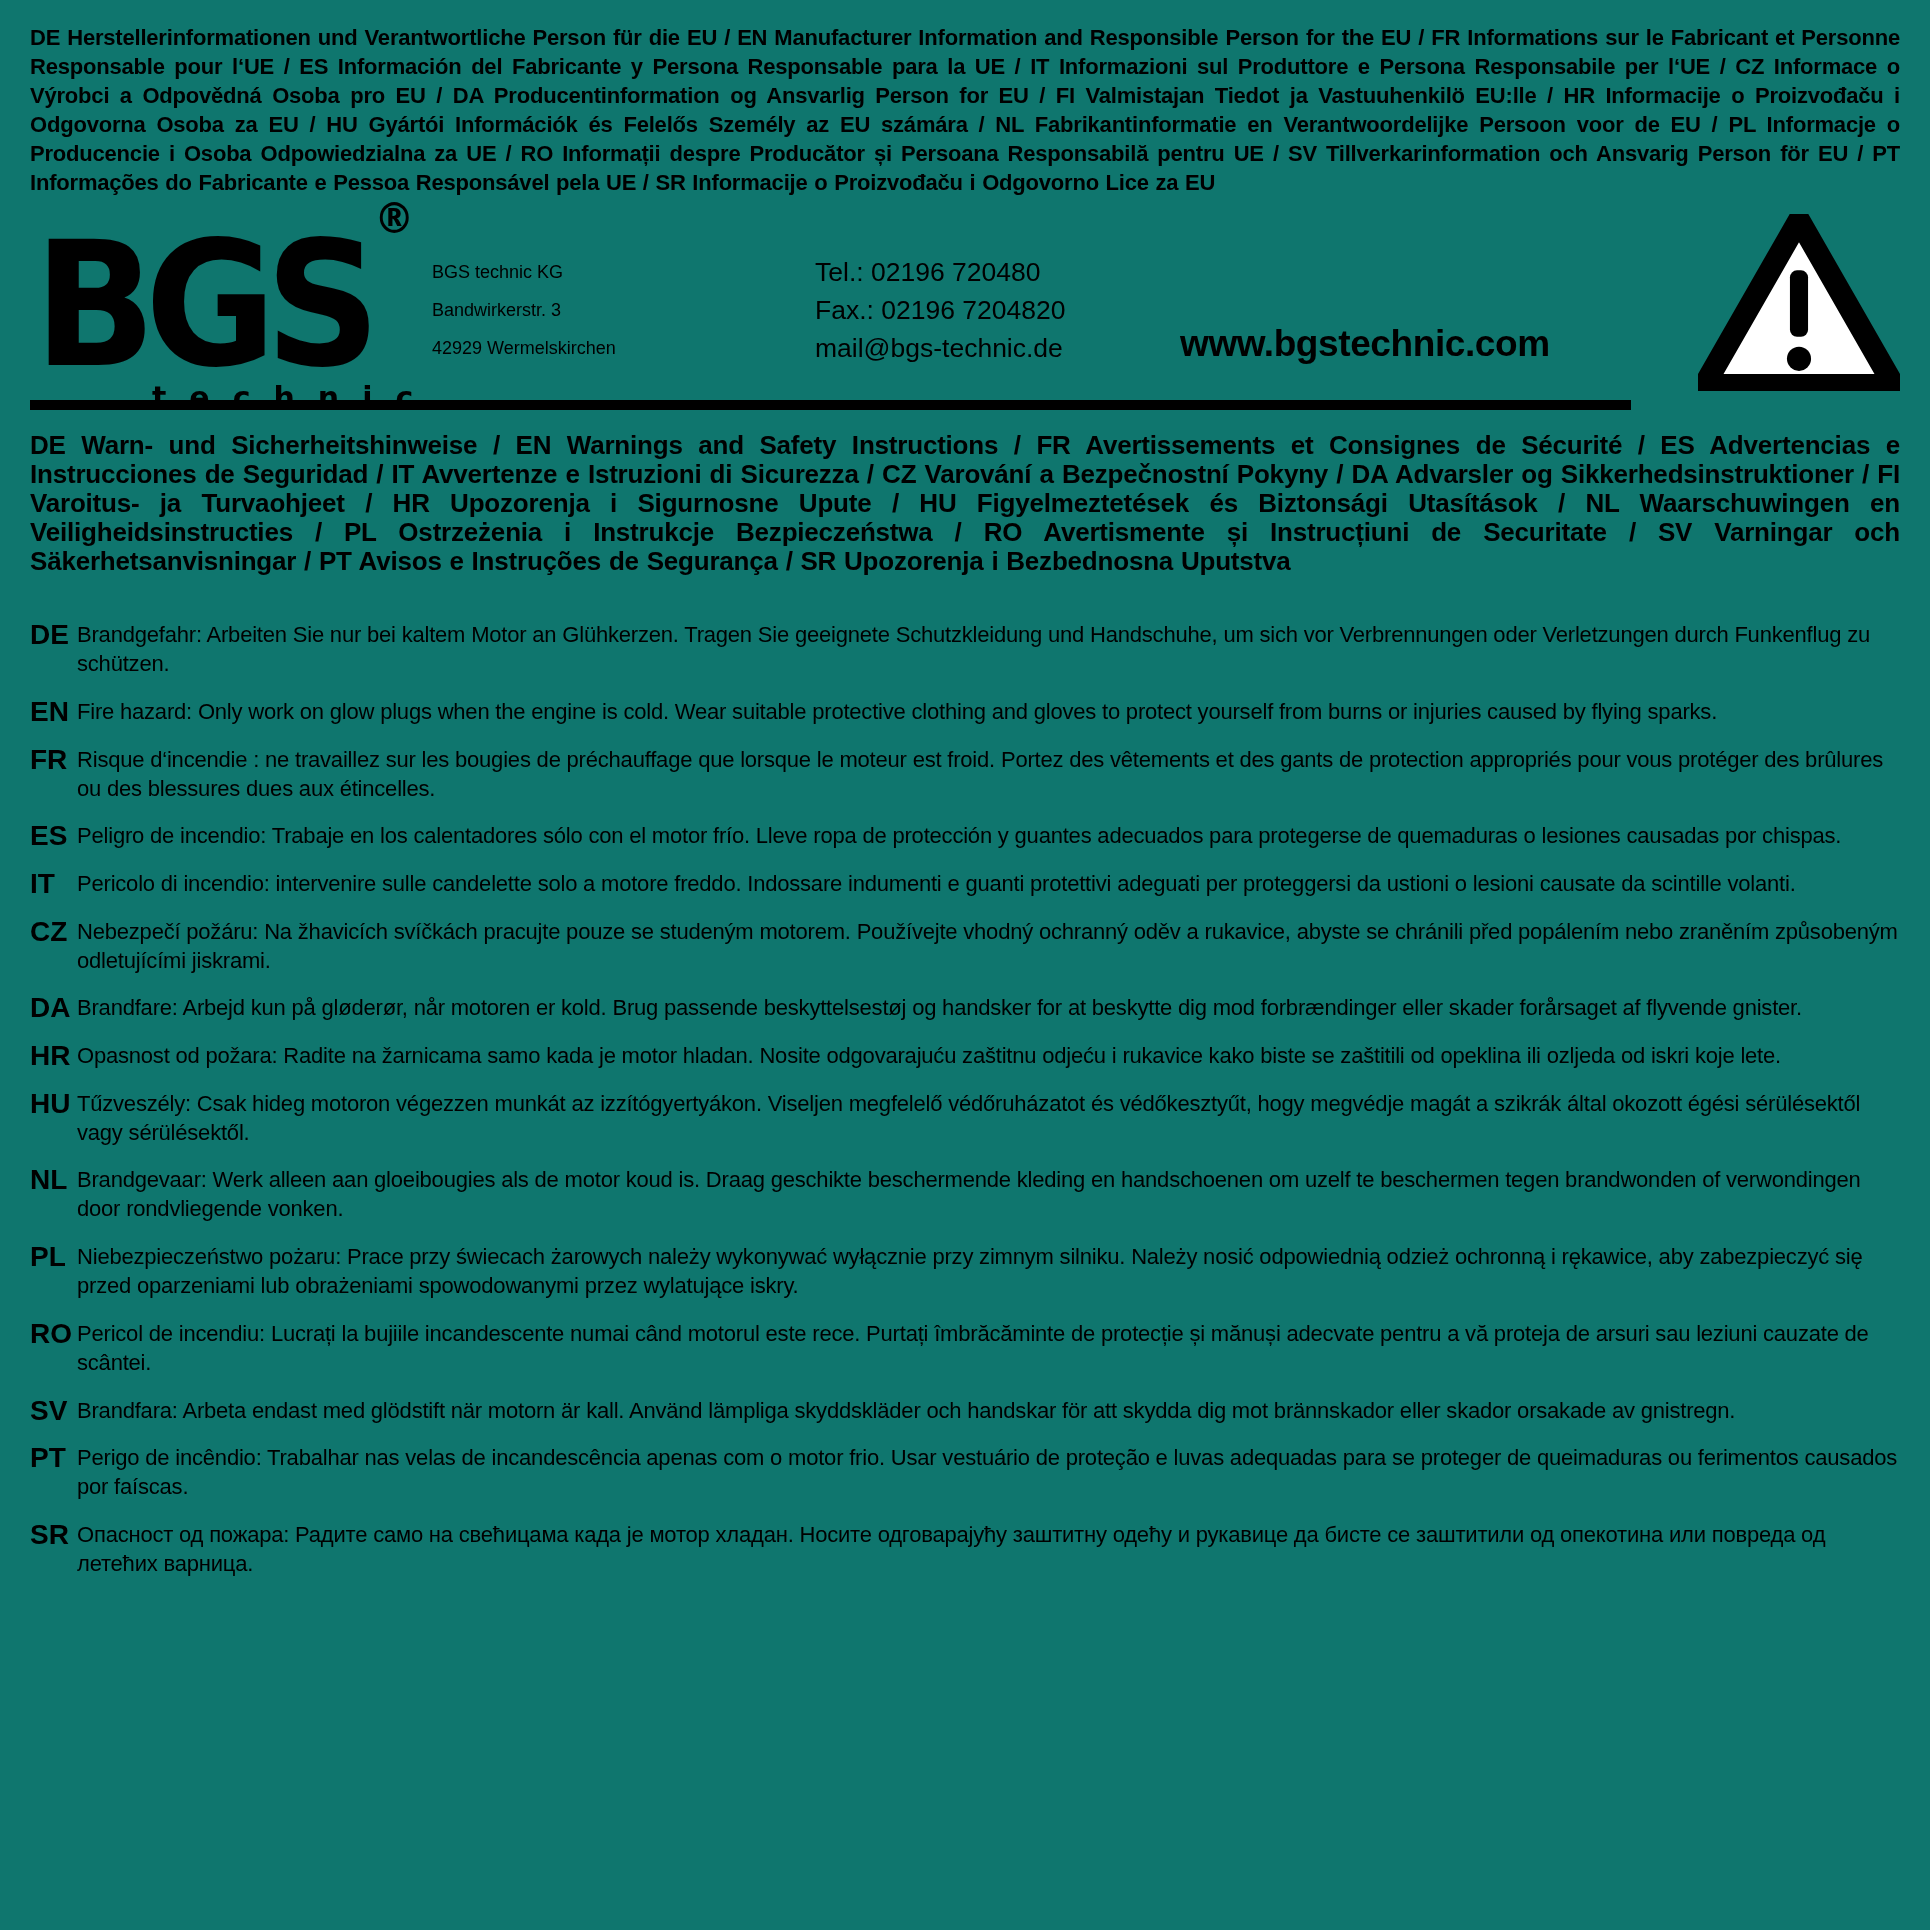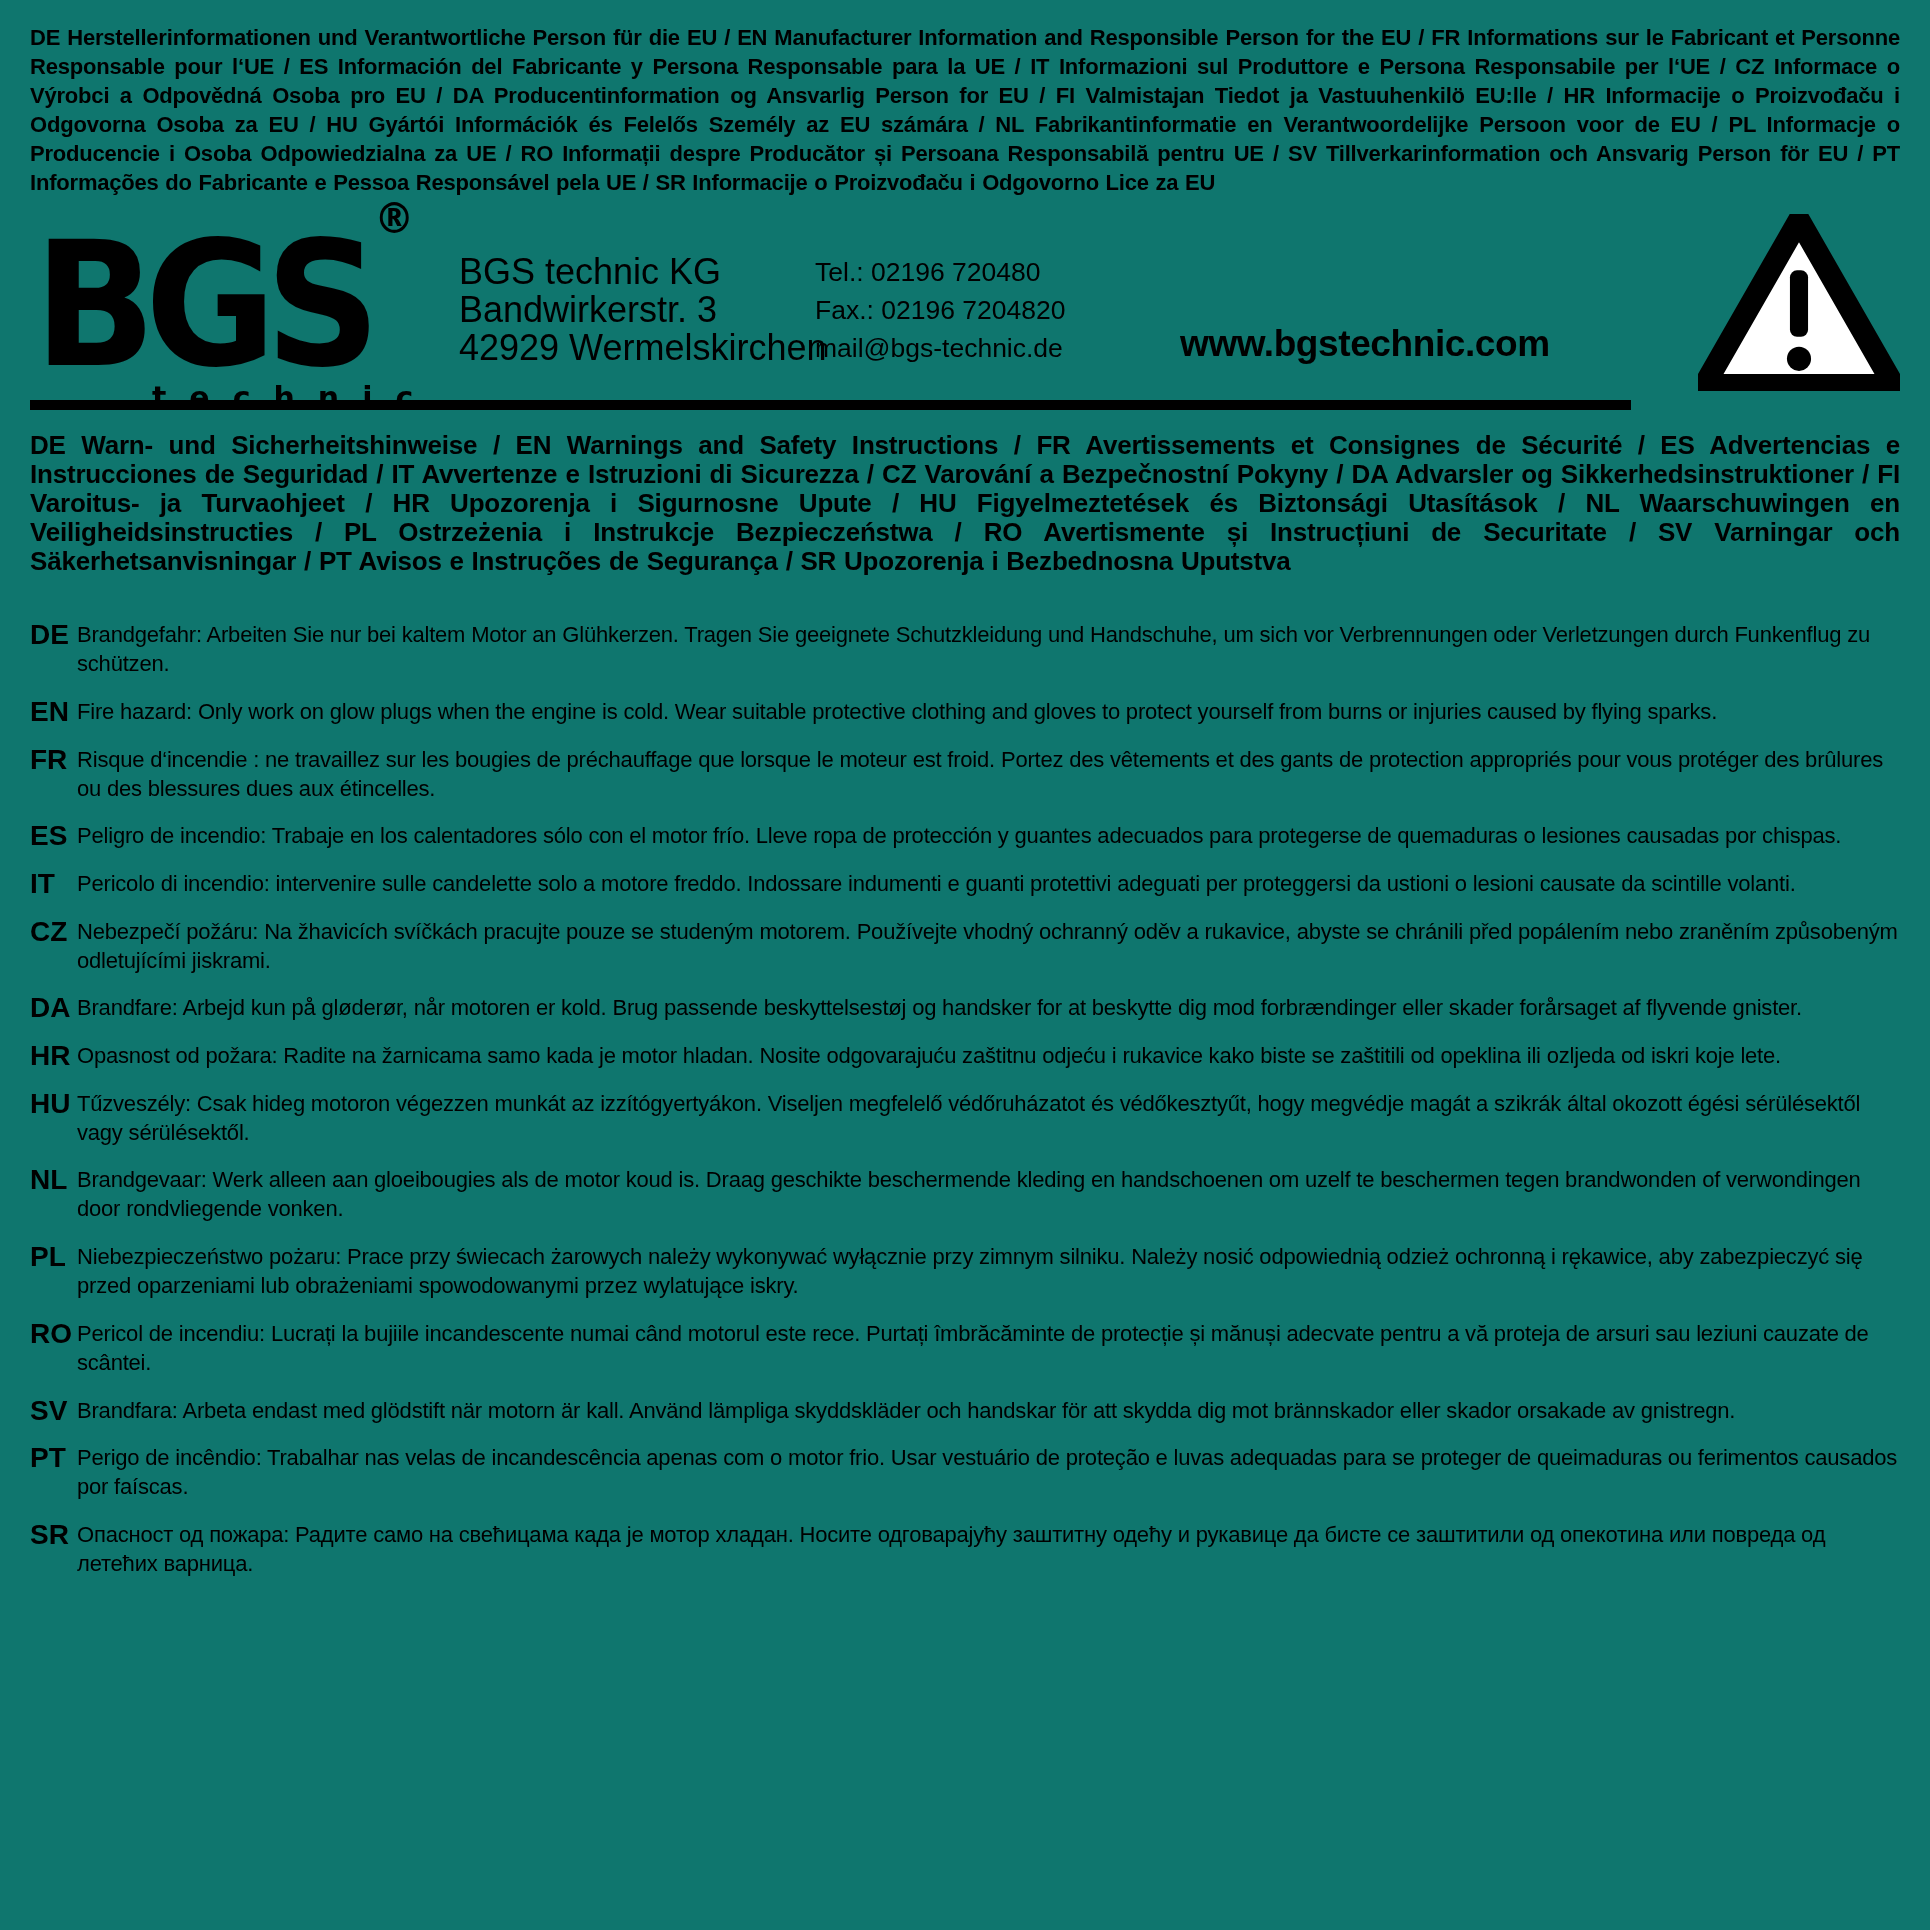--- a/index.html
+++ b/index.html
@@ -49,21 +49,21 @@
     font-family:"DejaVu Sans", sans-serif;
     font-weight:bold;
     font-size:30px;
     letter-spacing:23px;
     margin-top:17px;
     padding-left:118px;
     white-space:nowrap;
   }
   .addr-block{
     position:absolute;left:402px;top:22px;
-    font-size:36px;line-height:38px;margin-left:27px;
+    font-size:18px;line-height:38px;
   }
   .contact-block{
     position:absolute;left:785px;top:22px;
     font-size:26.5px;line-height:38px;
   }
   .website{
     position:absolute;left:1150px;top:92px;
     font-weight:bold;
     font-size:37px;
     letter-spacing:-0.4px;

